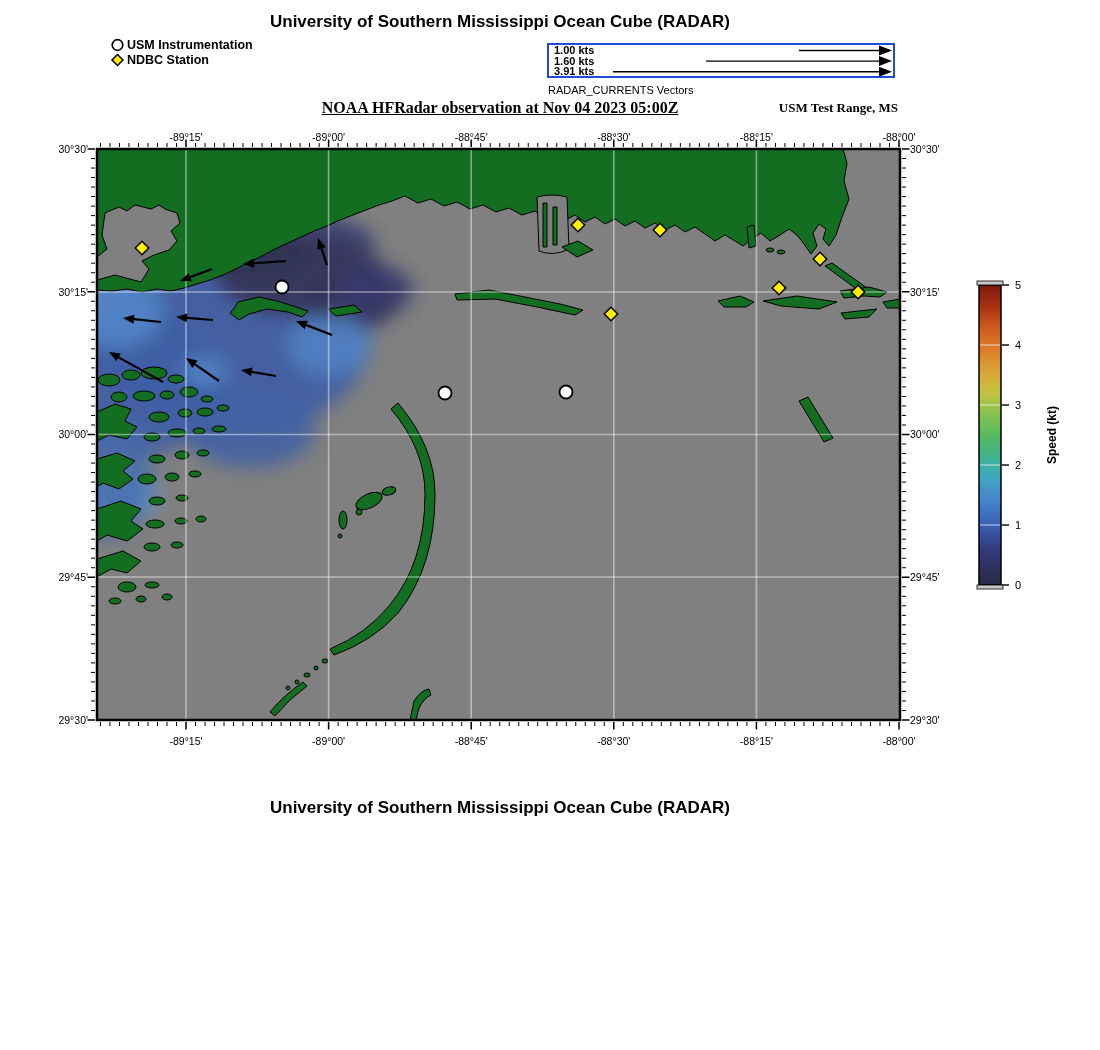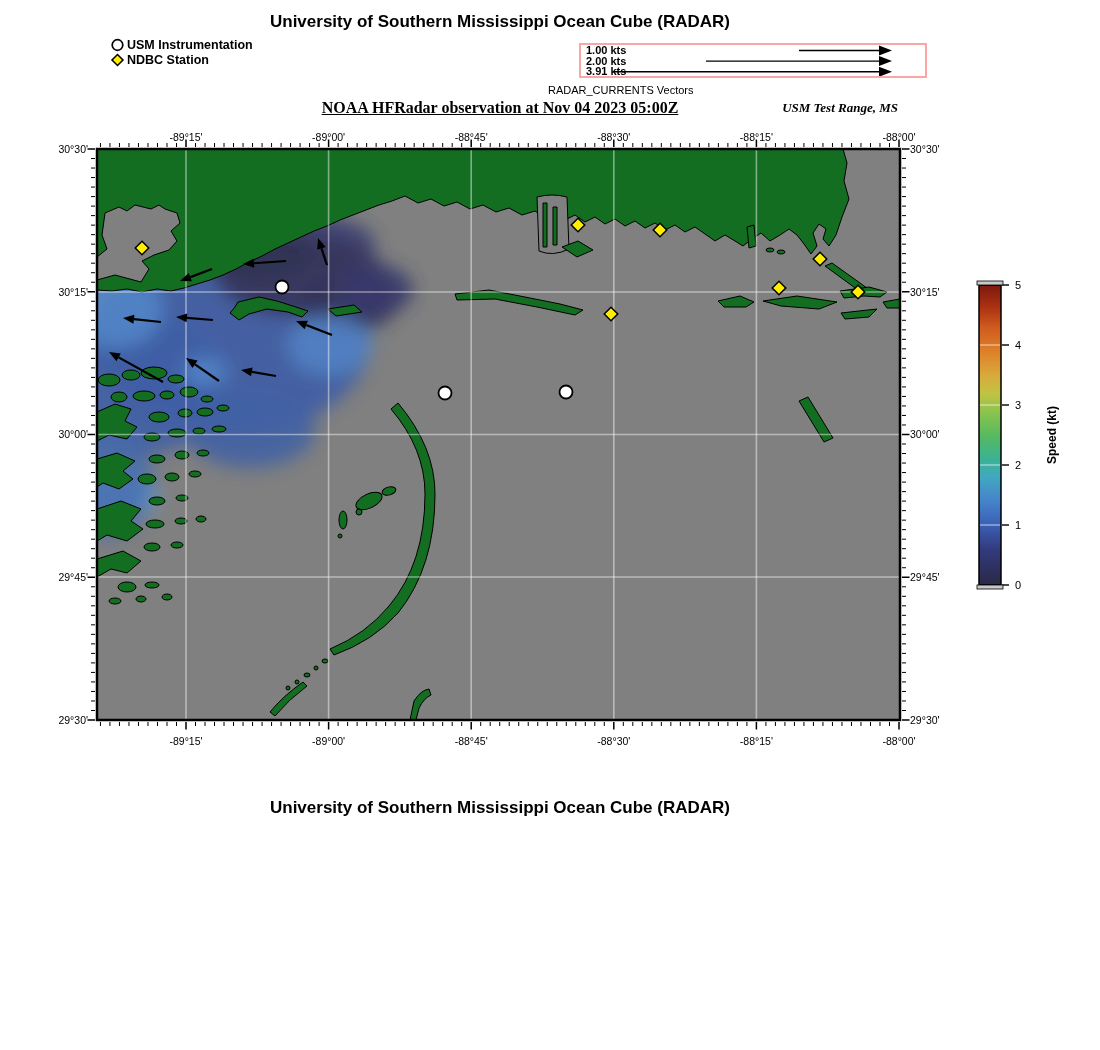--- a/index.html
+++ b/index.html
@@ -5,26 +5,26 @@
   html,body{margin:0;padding:0;background:#fff;}
   .page{position:relative;width:1100px;height:1050px;background:#ffffff;overflow:hidden;
         font-family:"Liberation Sans",sans-serif;}
   #plot{position:absolute;left:0;top:0;}
   .ov{position:absolute;z-index:2;}
   .t-top{left:0;top:12px;width:1000px;text-align:center;font-weight:bold;font-size:17px;color:#000;}
   .t-bottom{left:0;top:798px;width:1000px;text-align:center;font-weight:bold;font-size:17px;color:#000;}
   .subtitle{left:0;top:99px;width:1000px;text-align:center;font-weight:bold;font-size:16px;
             font-family:"Liberation Serif",serif;color:#000;text-decoration:underline;}
   .range{left:748px;top:100px;width:150px;text-align:right;font-weight:bold;font-size:13px;
-         font-family:"Liberation Serif",serif;color:#000;font-style:italic;}
+         font-family:"Liberation Serif",serif;color:#000;}
   .legend{left:110px;top:37px;}
   .lrow{display:flex;align-items:center;height:15px;}
   .lrow svg{flex:0 0 15px;}
   .lrow span{font-weight:bold;font-size:12.5px;color:#000;margin-left:2px;white-space:nowrap;}
-  .vbox{left:547px;top:43px;width:344px;height:31px;border:2px solid #fca5a5;margin-left:32px;}
+  .vbox{left:547px;top:43px;width:344px;height:31px;border:2px solid #1d4ed8;}
   .vlab{position:absolute;left:5px;font-weight:bold;font-size:11px;line-height:10.5px;color:#000;white-space:nowrap;}
   .caption{left:548px;top:84px;font-weight:normal;font-size:11px;color:#000;}
   .cblab{left:993px;top:427px;width:120px;height:16px;text-align:center;font-weight:bold;font-size:12px;
          color:#000;transform:rotate(-90deg);}
 </style>
 </head>
 <body>
 
 <div class="page">
 
@@ -553,21 +553,21 @@
     <div class="lrow">
       <svg width="15" height="15">
         <rect x="3.6" y="4.1" width="7.8" height="7.8" fill="#ffee00" stroke="#000" stroke-width="1.5" transform="rotate(45,7.5,8)"></rect>
       </svg>
       <span>NDBC Station</span>
     </div>
   </div>
 
   <div class="ov vbox">
     <div class="vlab" style="top:0px">1.00 kts</div>
-    <div class="vlab" style="top:10.5px">2.00 kts</div>
+    <div class="vlab" style="top:10.5px">1.60 kts</div>
     <div class="vlab" style="top:21px">3.91 kts</div>
   </div>
   <div class="ov caption">RADAR_CURRENTS Vectors</div>
 
   <div class="ov subtitle">NOAA HFRadar observation at Nov 04 2023 05:00Z</div>
   <div class="ov range">USM Test Range, MS</div>
 
   <div class="ov cblab">Speed (kt)</div>
 
   <div class="ov t-bottom">University of Southern Mississippi Ocean Cube (RADAR)</div>

